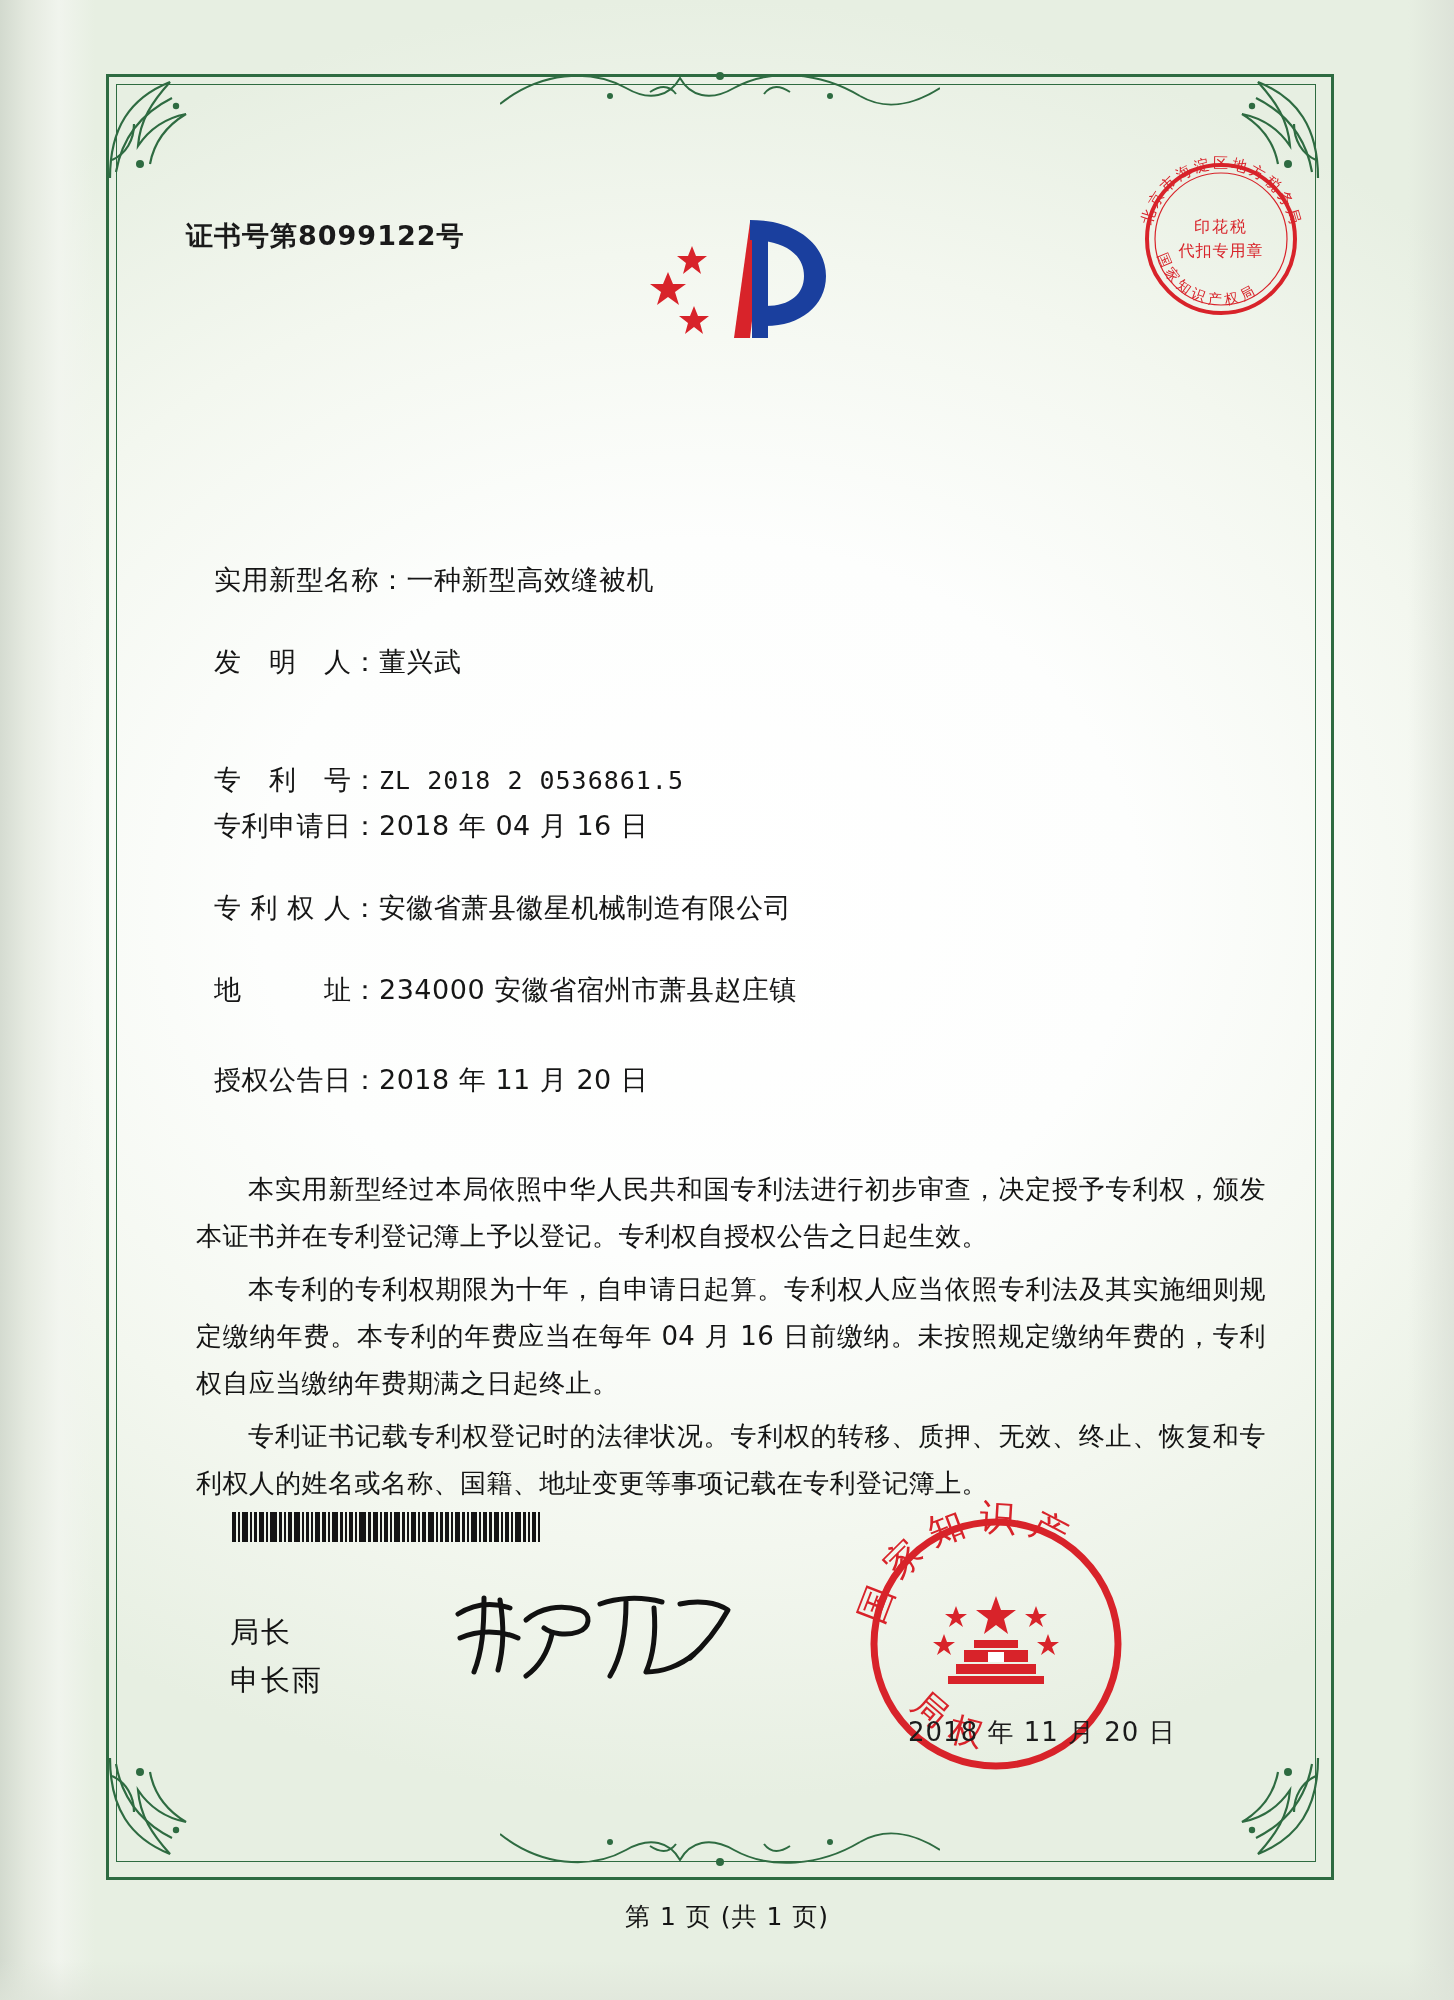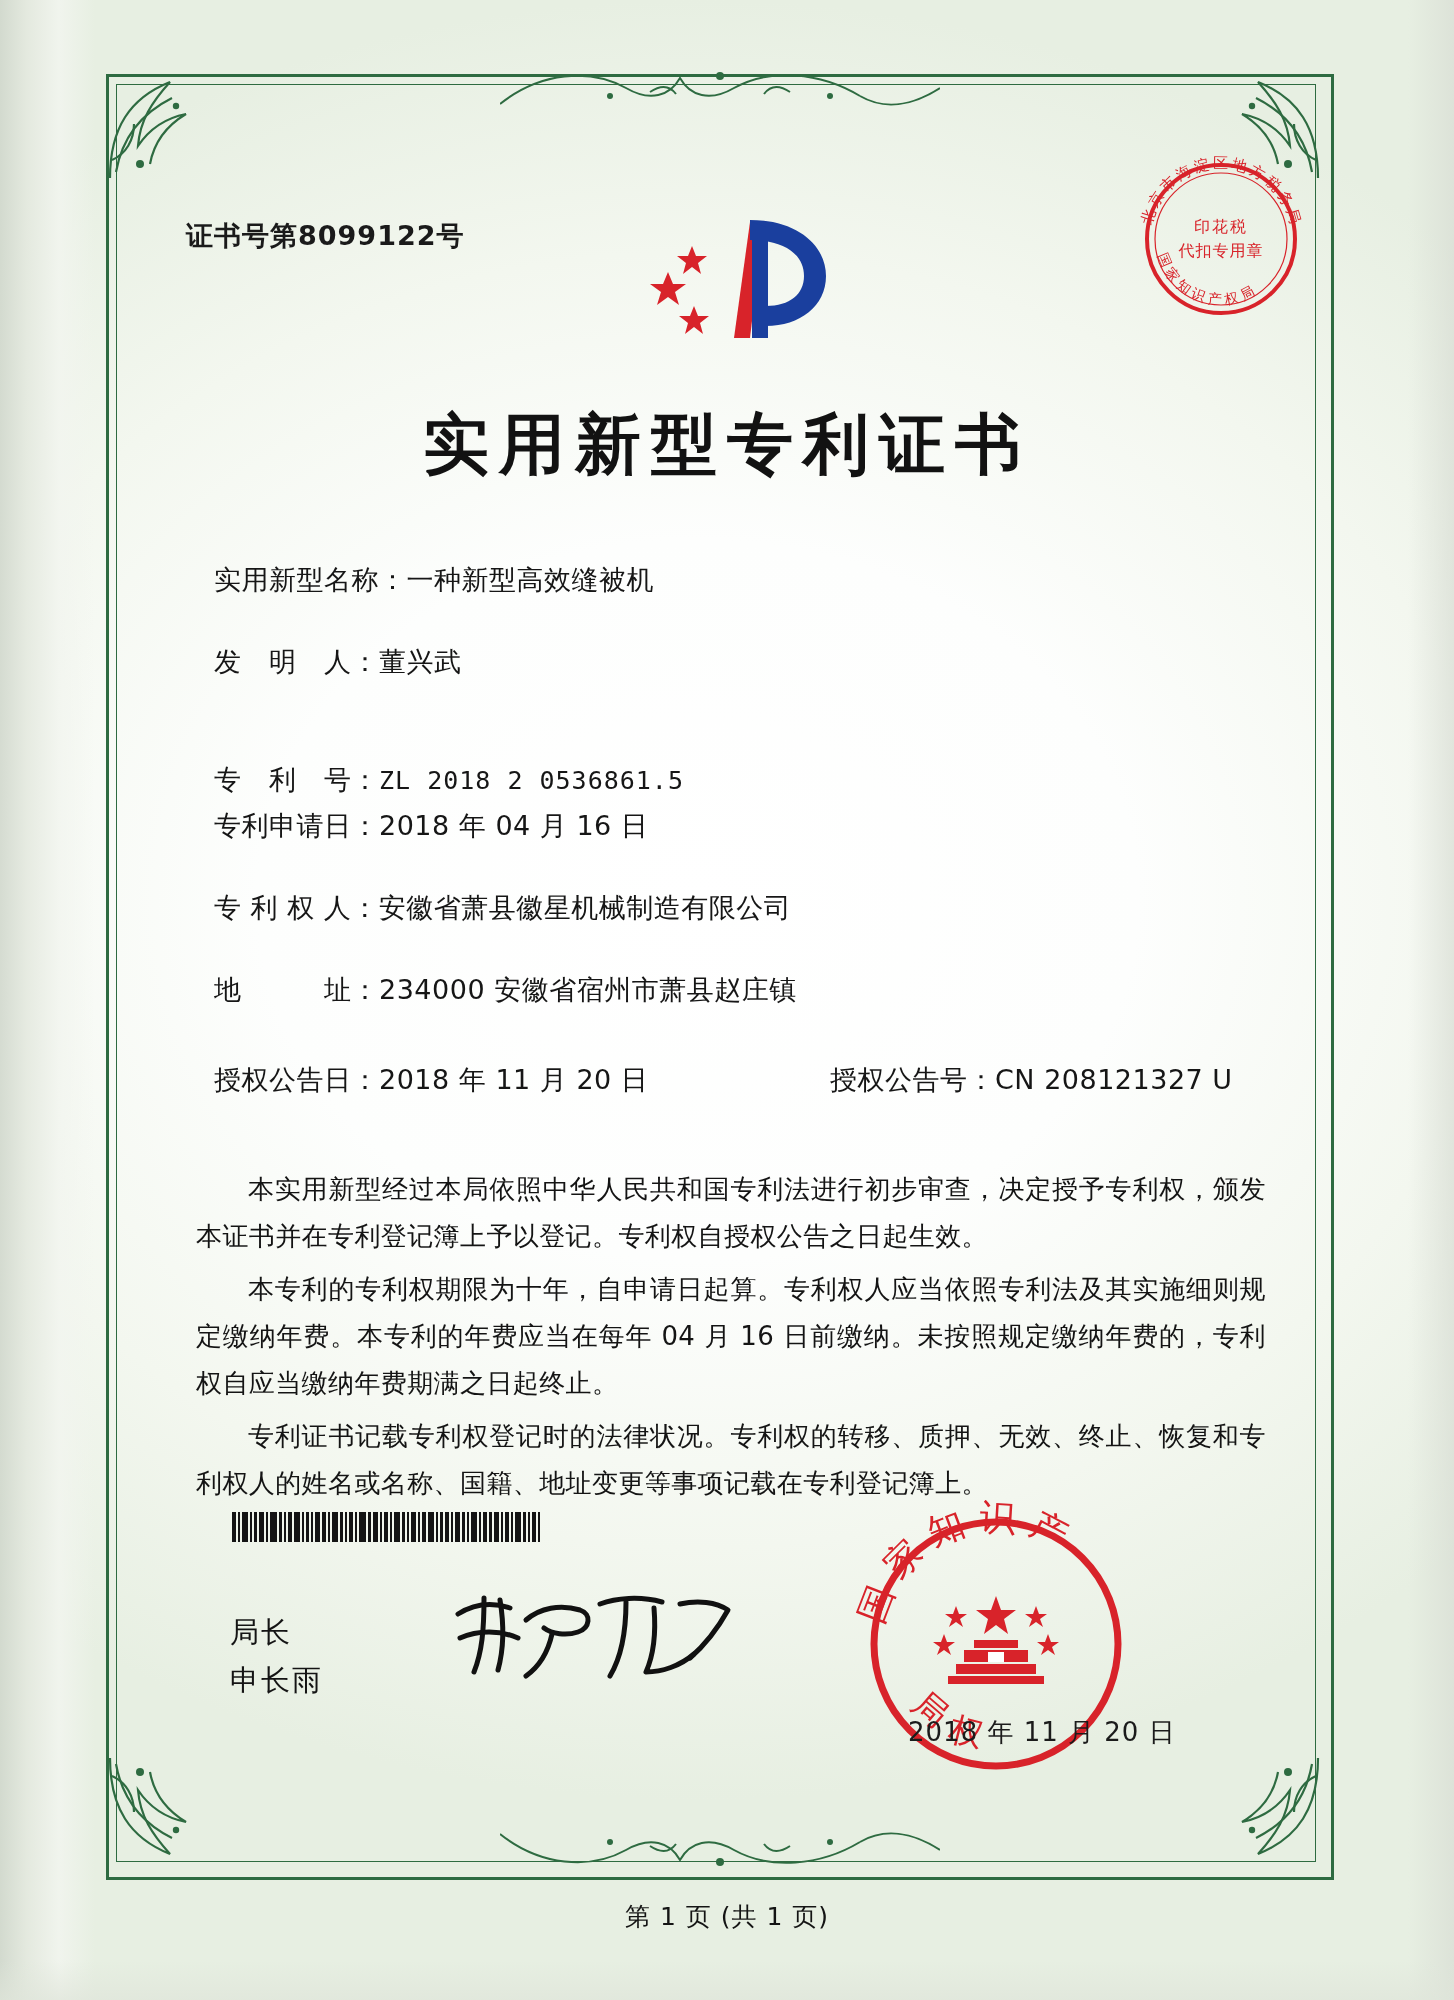--- a/index.html
+++ b/index.html
@@ -326,21 +326,20 @@
         <textPath href="#ringTop" startOffset="6%">北京市海淀区地方税务局</textPath>
       </text>
       <text font-size="14" fill="#d8232a" font-family="DejaVu Sans, sans-serif" letter-spacing="4">
         <textPath href="#ringBot" startOffset="8%">国家知识产权局</textPath>
       </text>
       <text x="91" y="84" text-anchor="middle" font-size="16" fill="#d8232a" font-family="DejaVu Sans, sans-serif" letter-spacing="2">印花税</text>
       <text x="91" y="108" text-anchor="middle" font-size="16" fill="#d8232a" font-family="DejaVu Sans, sans-serif" letter-spacing="1">代扣专用章</text>
     </svg>
   </div>
 
-  <div id="doc-title">实用新型专利证书</div>
 
   <div class="field" style="top:562px">
     <span class="lbl">实用新型名称：</span><span class="val">一种新型高效缝被机</span>
   </div>
   <div class="field" style="top:644px">
     <span class="lbl">发　明　人：</span><span class="val">董兴武</span>
   </div>
   <div class="field" style="top:762px">
     <span class="lbl">专　利　号：</span><span class="val mono">ZL 2018 2 0536861.5</span>
   </div>
@@ -349,23 +348,20 @@
   </div>
   <div class="field" style="top:890px">
     <span class="lbl">专 利 权 人：</span><span class="val">安徽省萧县徽星机械制造有限公司</span>
   </div>
   <div class="field" style="top:972px">
     <span class="lbl">地　　　址：</span><span class="val">234000 安徽省宿州市萧县赵庄镇</span>
   </div>
 
   <div class="field" style="top:1062px">
     <span class="lbl">授权公告日：</span><span class="val">2018 年 11 月 20 日</span>
-  </div>
-  <div class="field-r" style="top:1062px">
-    <span class="lbl">授权公告号：</span><span class="val">CN 208121327 U</span>
   </div>
 
   <div id="paragraphs">
     <p>本实用新型经过本局依照中华人民共和国专利法进行初步审查，决定授予专利权，颁发本证书并在专利登记簿上予以登记。专利权自授权公告之日起生效。</p>
     <p>本专利的专利权期限为十年，自申请日起算。专利权人应当依照专利法及其实施细则规定缴纳年费。本专利的年费应当在每年 04 月 16 日前缴纳。未按照规定缴纳年费的，专利权自应当缴纳年费期满之日起终止。</p>
     <p>专利证书记载专利权登记时的法律状况。专利权的转移、质押、无效、终止、恢复和专利权人的姓名或名称、国籍、地址变更等事项记载在专利登记簿上。</p>
   </div>
 
   <div id="barcode">
       <i style="width: 4px;"></i>

